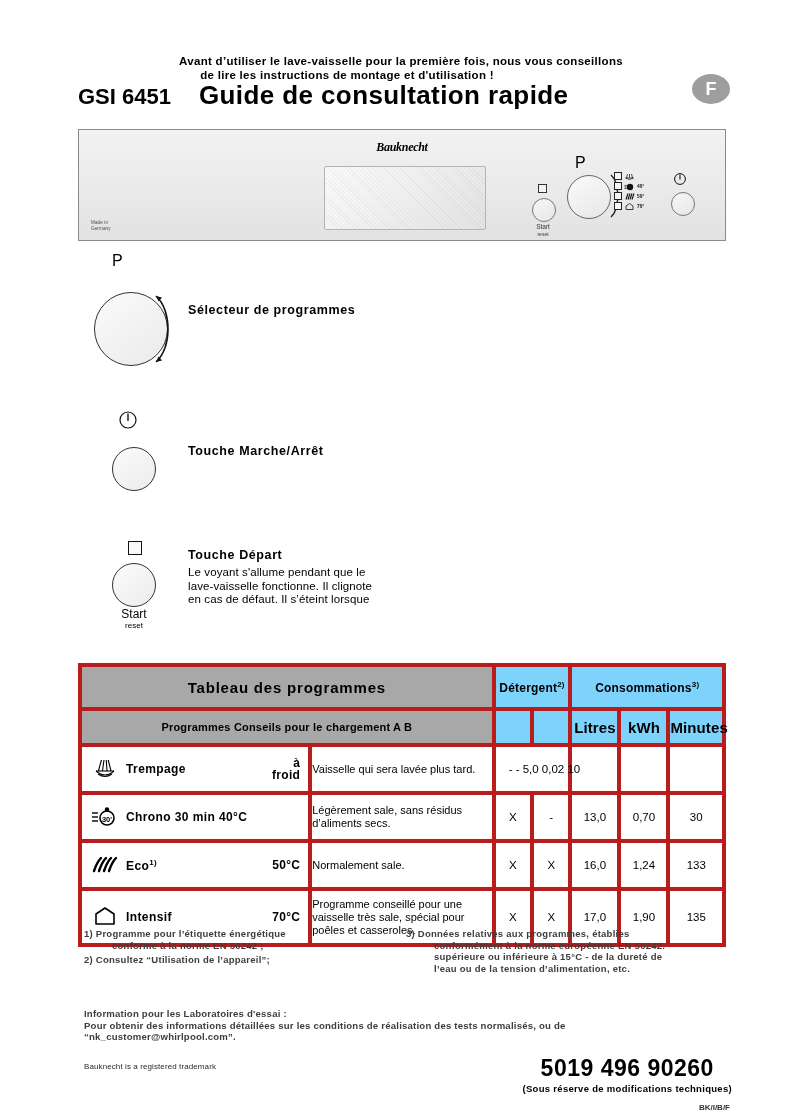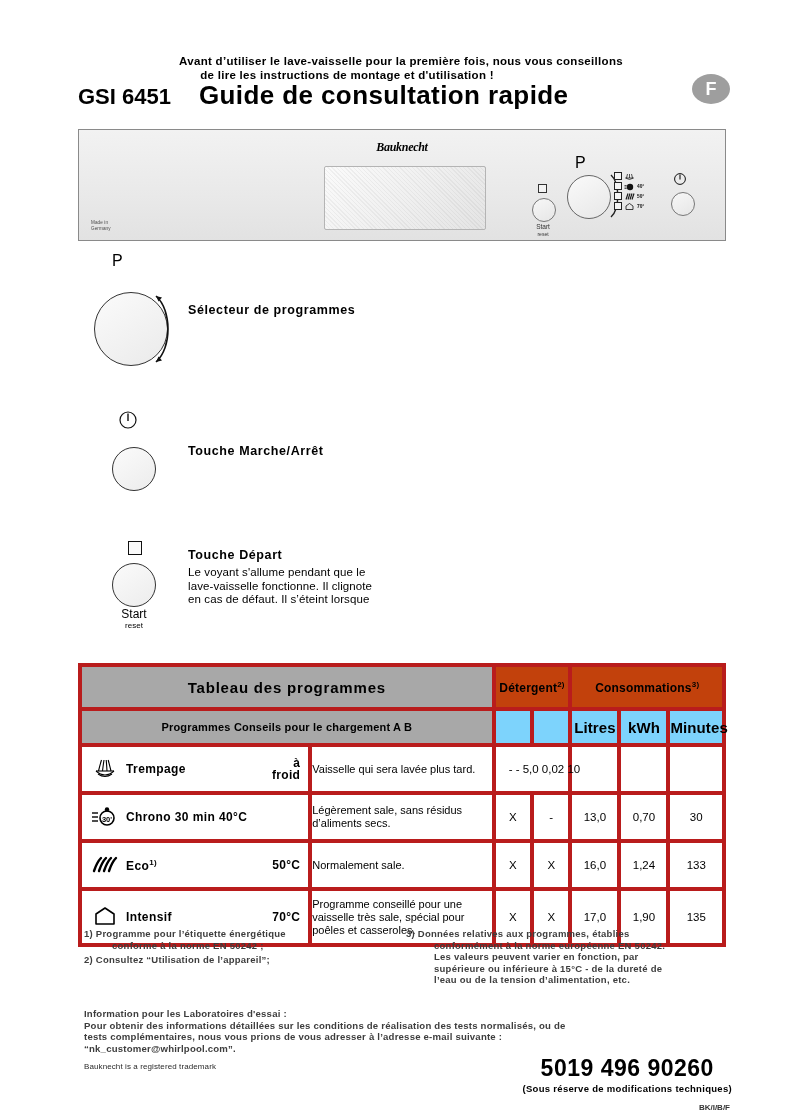--- a/index.html
+++ b/index.html
@@ -222,21 +222,21 @@
   }
   .hdr-main {
     background: #a8a8a8;
     text-align: center;
     font-size: 15px;
     font-weight: bold;
     letter-spacing: 0.8px;
     height: 40px;
   }
   .hdr-sm {
-    background: #c2410c;
+    background: #7dd3fc;
     text-align: center;
     font-size: 12px;
     font-weight: bold;
     height: 40px;
     letter-spacing: 0.2px;
   }
   .hdr-sub {
     background: #7dd3fc;
     text-align: center;
     font-size: 15px;
@@ -641,30 +641,28 @@
     <span>1) Programme pour l’étiquette énergétique</span>
     <span class="ind">conforme à la norme EN 50242 ;</span>
   </p>
   <p>2) Consultez “Utilisation de l’appareil”;</p>
 </div>
 
 <div class="foot-col" style="left:406px; top:928px; width:330px;">
   <p>
     <span>3) Données relatives aux programmes, établies</span>
     <span class="ind">conformément à la norme européenne EN 50242.</span>
-    <span class="ind">Les valeurs peuvent varier en fonction, par</span>
     <span class="ind">supérieure ou inférieure à 15°C - de la dureté de</span>
     <span class="ind">l’eau ou de la tension d’alimentation, etc.</span>
   </p>
 </div>
 
 <div class="lab-info">
   <div>Information pour les Laboratoires d'essai :</div>
   <div>Pour obtenir des informations détaillées sur les conditions de réalisation des tests normalisés, ou de</div>
-  <div>tests complémentaires, nous vous prions de vous adresser à l’adresse e-mail suivante :</div>
   <div>“nk_customer@whirlpool.com”.</div>
 </div>
 
 <div class="trademark">Bauknecht is a registered trademark</div>
 <div class="code-block">
   <div class="code-num">5019 496 90260</div>
   <div class="code-note">(Sous réserve de modifications techniques)</div>
 </div>
 <div class="corner-mark">BK/I/B/F</div>
 

